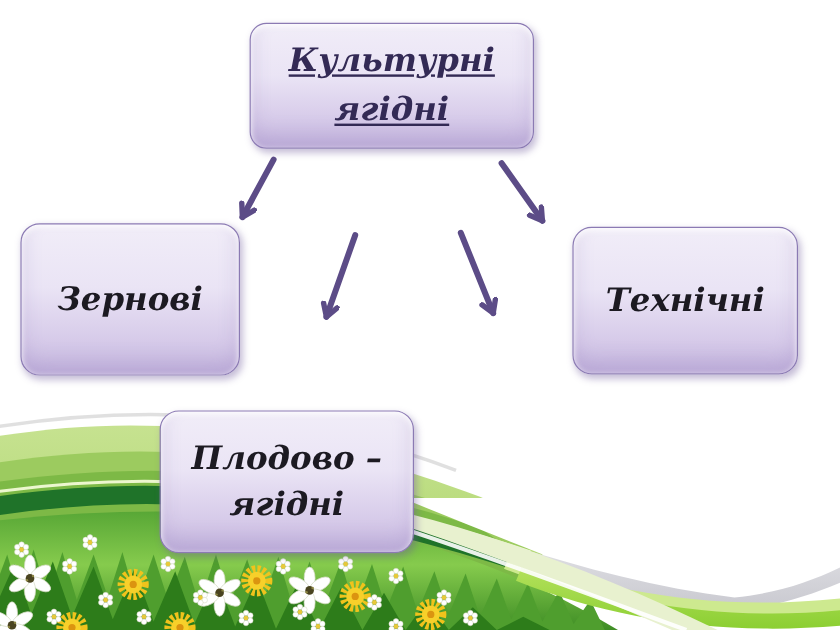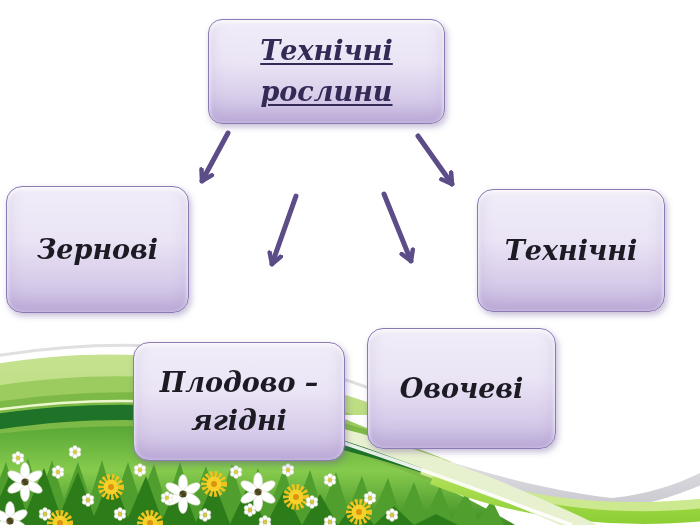--- a/index.html
+++ b/index.html
@@ -20,21 +20,21 @@
   }
   .node .lbl{
     font-weight:bold;font-style:italic;font-size:27px;line-height:1.4;
     color:#1c1a22;padding:0 10px;
   }
   .node-root{left:208px;top:19px;width:235px;height:103px;border-radius:14px;}
   .node-root .lbl{
     color:#332a55;line-height:1.5;
     text-decoration:underline;text-decoration-thickness:2px;text-underline-offset:3px;
   }
-  .node-zernovi{left:6px;top:186px;width:181px;height:125px;}
+  .node-zernovi{left:17px;top:186px;width:181px;height:125px;}
   .node-tekhnichni{left:477px;top:189px;width:186px;height:121px;text-align:center;}
   .node-plodovo{left:133px;top:342px;width:210px;height:117px;}
   .node-ovochevi{left:367px;top:328px;width:187px;height:119px;}
 </style>
 </head>
 <body>
 
 <div class="slide">
 
   <svg class="bg-art" viewBox="0 315 700 210" xmlns="http://www.w3.org/2000/svg" aria-hidden="true">
@@ -146,32 +146,29 @@
     </defs>
     <g stroke="#5c4c87" stroke-width="5" stroke-linecap="round">
       <line x1="228" y1="133" x2="202" y2="181" marker-end="url(#ah)"></line>
       <line x1="296" y1="196" x2="272" y2="264" marker-end="url(#ah)"></line>
       <line x1="384" y1="194" x2="411" y2="261" marker-end="url(#ah)"></line>
       <line x1="418" y1="136" x2="452" y2="184" marker-end="url(#ah)"></line>
     </g>
   </svg>
 
   <div class="node node-root">
-    <span class="lbl">Технічні рослини</span>
+    <span class="lbl">Культурні ягідні</span>
   </div>
 
   <div class="node node-zernovi">
     <span class="lbl">Зернові</span>
   </div>
 
   <div class="node node-tekhnichni">
     <span class="lbl">Технічні</span>
   </div>
 
   <div class="node node-plodovo">
     <span class="lbl">Плодово – ягідні</span>
   </div>
 
-  <div class="node node-ovochevi">
-    <span class="lbl">Овочеві</span>
-  </div>
 
 </div>
 
 </body></html>

